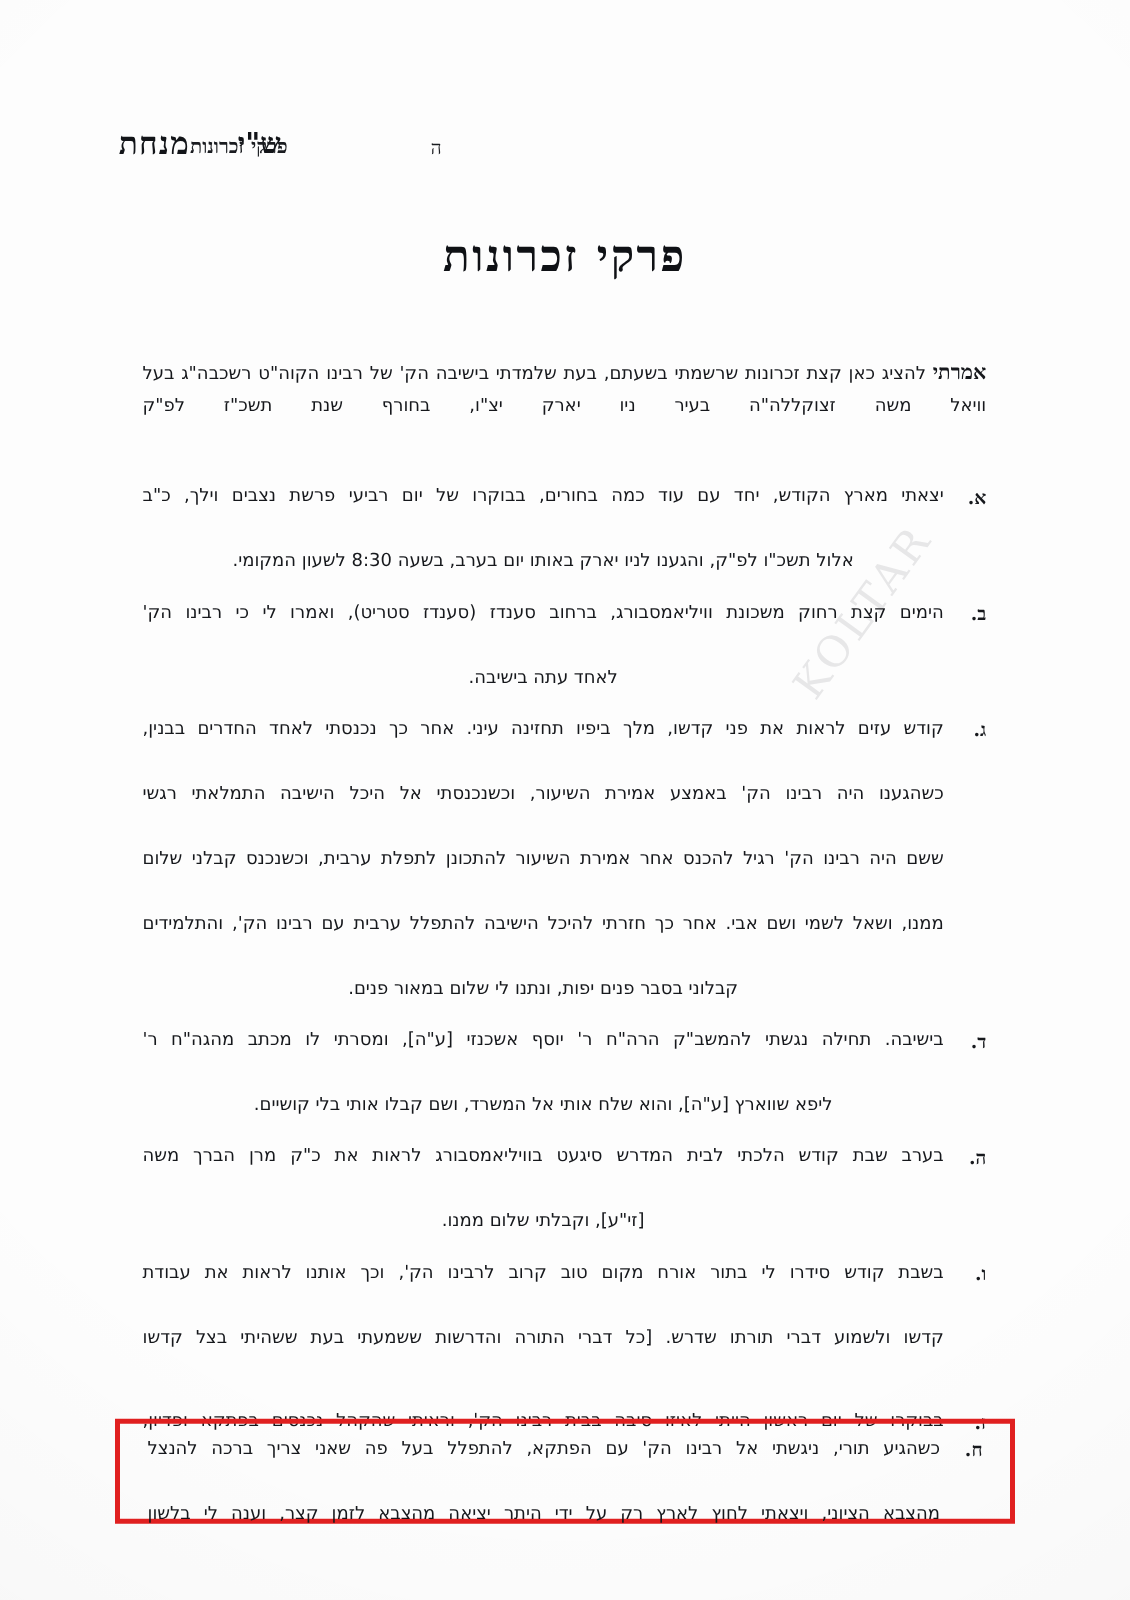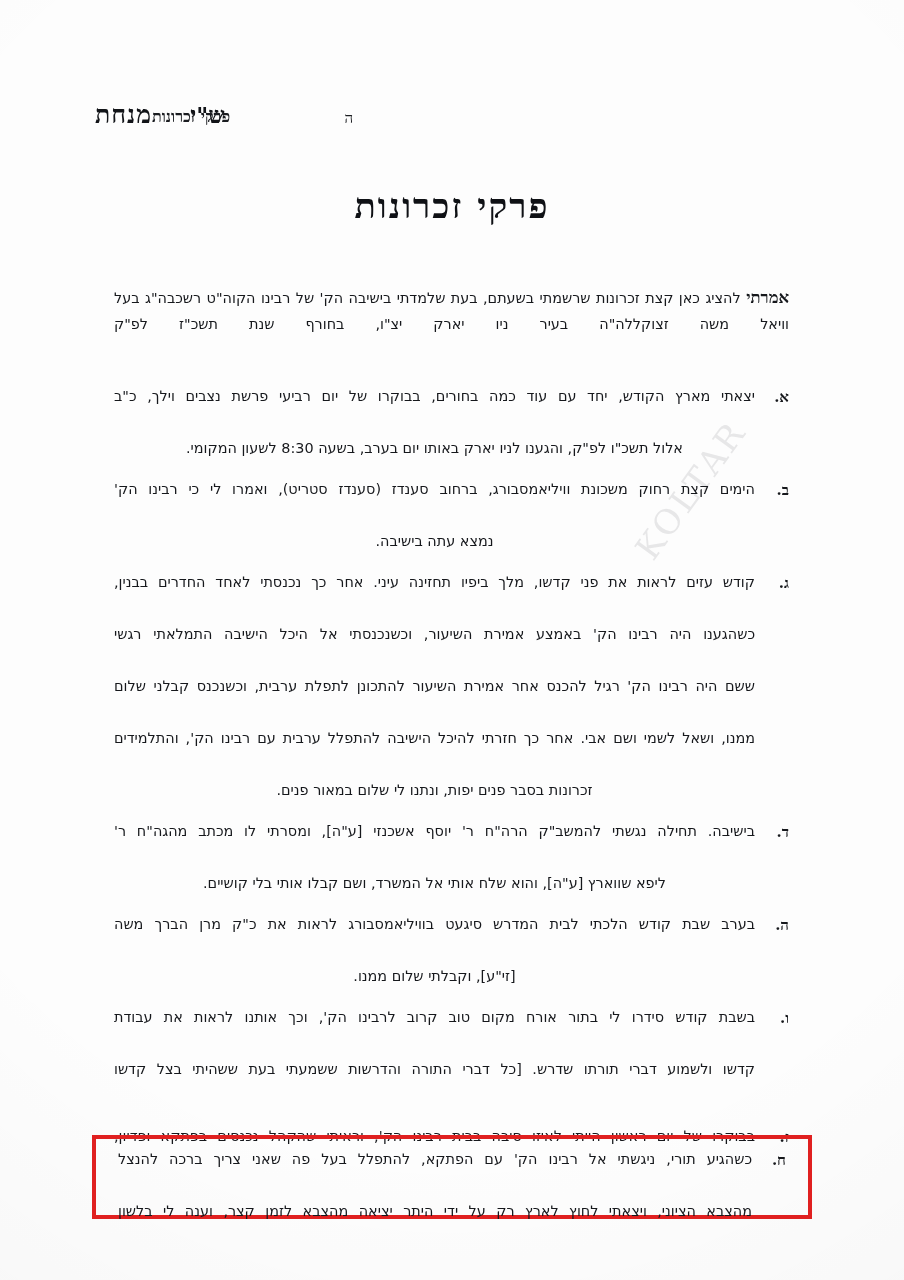--- a/index.html
+++ b/index.html
@@ -225,32 +225,32 @@
       <div class="item-text">
         <span class="ln just-block">יצאתי מארץ הקודש, יחד עם עוד כמה בחורים, בבוקרו של יום רביעי פרשת נצבים וילך, כ"ב</span>
         <span class="ln ln-center">אלול תשכ"ו לפ"ק, והגענו לניו יארק באותו יום בערב, בשעה 8:30 לשעון המקומי.</span>
       </div>
     </div>
 
     <div class="item">
       <div class="item-marker">ב.</div>
       <div class="item-text">
         <span class="ln just-block">הימים קצת רחוק משכונת וויליאמסבורג, ברחוב סענדז (סענדז סטריט), ואמרו לי כי רבינו הק'</span>
-        <span class="ln ln-center">נמצא עתה בישיבה.</span>
+        <span class="ln ln-center">לאחד עתה בישיבה.</span>
       </div>
     </div>
 
     <div class="item">
       <div class="item-marker">ג.</div>
       <div class="item-text">
         <span class="ln just-block">קודש עזים לראות את פני קדשו, מלך ביפיו תחזינה עיני. אחר כך נכנסתי לאחד החדרים בבנין,</span>
         <span class="ln just-block">כשהגענו היה רבינו הק' באמצע אמירת השיעור, וכשנכנסתי אל היכל הישיבה התמלאתי רגשי</span>
         <span class="ln just-block">ששם היה רבינו הק' רגיל להכנס אחר אמירת השיעור להתכונן לתפלת ערבית, וכשנכנס קבלני שלום</span>
         <span class="ln just-block">ממנו, ושאל לשמי ושם אבי. אחר כך חזרתי להיכל הישיבה להתפלל ערבית עם רבינו הק', והתלמידים</span>
-        <span class="ln ln-center">זכרונות בסבר פנים יפות, ונתנו לי שלום במאור פנים.</span>
+        <span class="ln ln-center">קבלוני בסבר פנים יפות, ונתנו לי שלום במאור פנים.</span>
       </div>
     </div>
 
     <div class="item">
       <div class="item-marker">ד.</div>
       <div class="item-text">
         <span class="ln just-block">בישיבה. תחילה נגשתי להמשב"ק הרה"ח ר' יוסף אשכנזי [ע"ה], ומסרתי לו מכתב מהגה"ח ר'</span>
         <span class="ln ln-center">ליפא שווארץ [ע"ה], והוא שלח אותי אל המשרד, ושם קבלו אותי בלי קושיים.</span>
       </div>
     </div>

